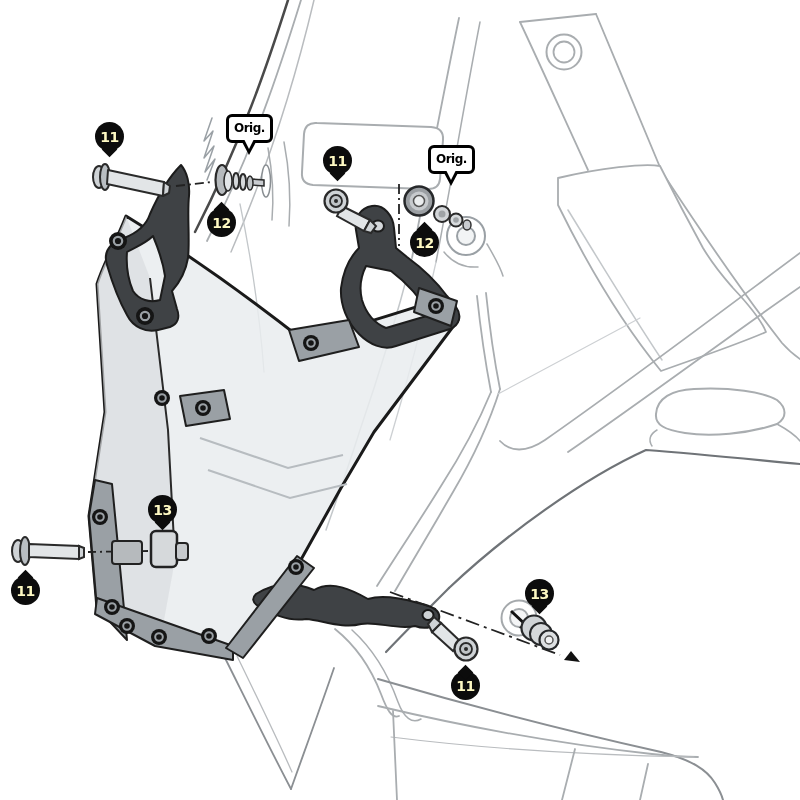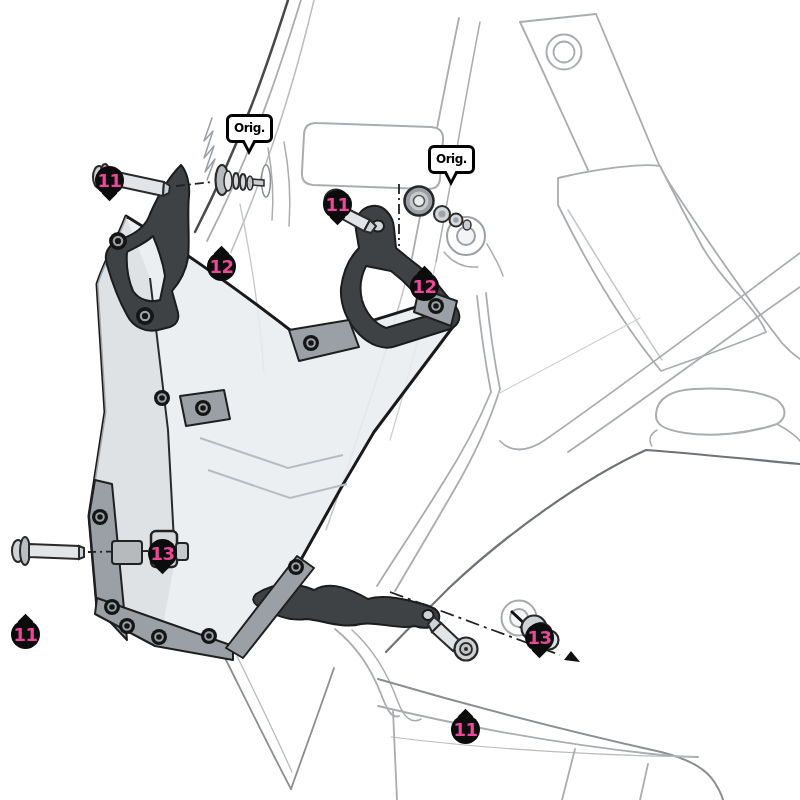--- a/index.html
+++ b/index.html
@@ -5,23 +5,23 @@
   html,body { margin:0; padding:0; background:#ffffff; }
   .stage {
     position:relative; width:800px; height:800px; background:#ffffff;
     font-family:"DejaVu Sans", sans-serif; overflow:hidden;
   }
   .stage svg { position:absolute; left:0; top:0; }
 
   
   .balloon {
     position:absolute; width:29px; height:29px; border-radius:50%;
-    background:#0c0c0c; color:#ec4899; z-index:6;
+    background:#0c0c0c; color:#fef9c3; z-index:6;
     display:flex; align-items:center; justify-content:center;
-    font-weight:bold; font-size:18px; letter-spacing:-0.5px;margin-top:44px;
+    font-weight:bold; font-size:14px; letter-spacing:-0.5px;
   }
   .balloon::after {
     content:""; position:absolute; width:11px; height:11px;
     background:#0c0c0c; transform:rotate(45deg); left:9px;
   }
   .tail-down::after { bottom:-4px; }
   .tail-up::after   { top:-4px; }
   .balloon span { position:relative; z-index:2; }
 
   

